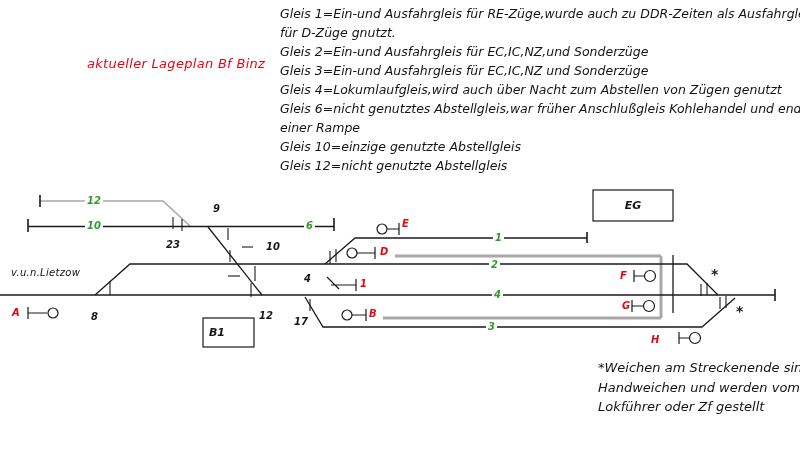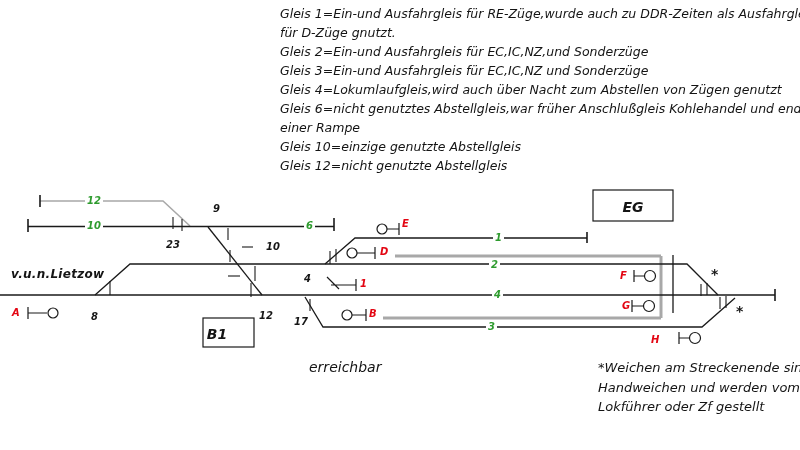--- a/index.html
+++ b/index.html
@@ -14,22 +14,22 @@
   .blk{color:#151515;}
   .red{color:#e30613;}
   .ast{font-size:14px;font-weight:bold;color:#151515;}
   .title{font-size:13px;color:#e30613;letter-spacing:.3px;}
   .legend{left:280px;top:4px;font-size:12.5px;color:#141414;}
   .legend div{line-height:19px;}
   .note1{left:309px;top:356px;font-size:14px;color:#141414;}
   .note1 div{line-height:22px;}
   .note2{left:598px;top:358px;font-size:13px;color:#141414;}
   .note2 div{line-height:19.5px;}
-  .route{left:11px;top:268px;font-size:12px;font-weight:bold;color:#151515;letter-spacing:.3px;}
-  .boxlbl{font-size:14px;font-weight:bold;color:#151515;text-align:center;}
+  .route{left:11px;top:268px;font-size:10px;font-weight:normal;color:#151515;letter-spacing:.3px;}
+  .boxlbl{font-size:11px;font-weight:bold;color:#151515;text-align:center;}
 </style>
 </head>
 <body>
 
 <div class="stage">
 
   <svg width="800" height="450" viewBox="0 0 800 450">
 
     <g stroke="#a8a8a8" stroke-width="3" fill="none">
       <path d="M395,256 H661"></path>
@@ -111,35 +111,35 @@
           <circle cx="695" cy="338" r="5.5"></circle>
       </g>
     </g>
 
     <g stroke="#1a1a1a" stroke-width="1.2" fill="#ffffff">
       <rect x="593" y="190" width="80" height="31"></rect>
       <rect x="203" y="318" width="51" height="29"></rect>
     </g>
   </svg>
 
+  <div class="lbl title" style="left:87px;top:57px;">aktueller Lageplan Bf Binz</div>
 
   <div class="lbl legend">
     <div>Gleis 1=Ein-und Ausfahrgleis für RE-Züge,wurde auch zu DDR-Zeiten als Ausfahrgleis</div>
     <div>für D-Züge gnutzt.</div>
     <div>Gleis 2=Ein-und Ausfahrgleis für EC,IC,NZ,und Sonderzüge</div>
     <div>Gleis 3=Ein-und Ausfahrgleis für EC,IC,NZ und Sonderzüge</div>
     <div>Gleis 4=Lokumlaufgleis,wird auch über Nacht zum Abstellen von Zügen genutzt</div>
     <div>Gleis 6=nicht genutztes Abstellgleis,war früher Anschlußgleis Kohlehandel und endete an</div>
     <div>einer Rampe</div>
     <div>Gleis 10=einzige genutzte Abstellgleis</div>
     <div>Gleis 12=nicht genutzte Abstellgleis</div>
   </div>
 
   <div class="lbl note1">
-    <div>erreichbar</div>
   </div>
   <div class="lbl note2">
     <div>*Weichen am Streckenende sind</div>
     <div>Handweichen und werden vom</div>
     <div>Lokführer oder Zf gestellt</div>
   </div>
 
   <div class="lbl route">v.u.n.Lietzow</div>
 
   <div class="lbl boxlbl" style="left:593px;top:200px;width:80px;font-style:italic;">EG</div>

